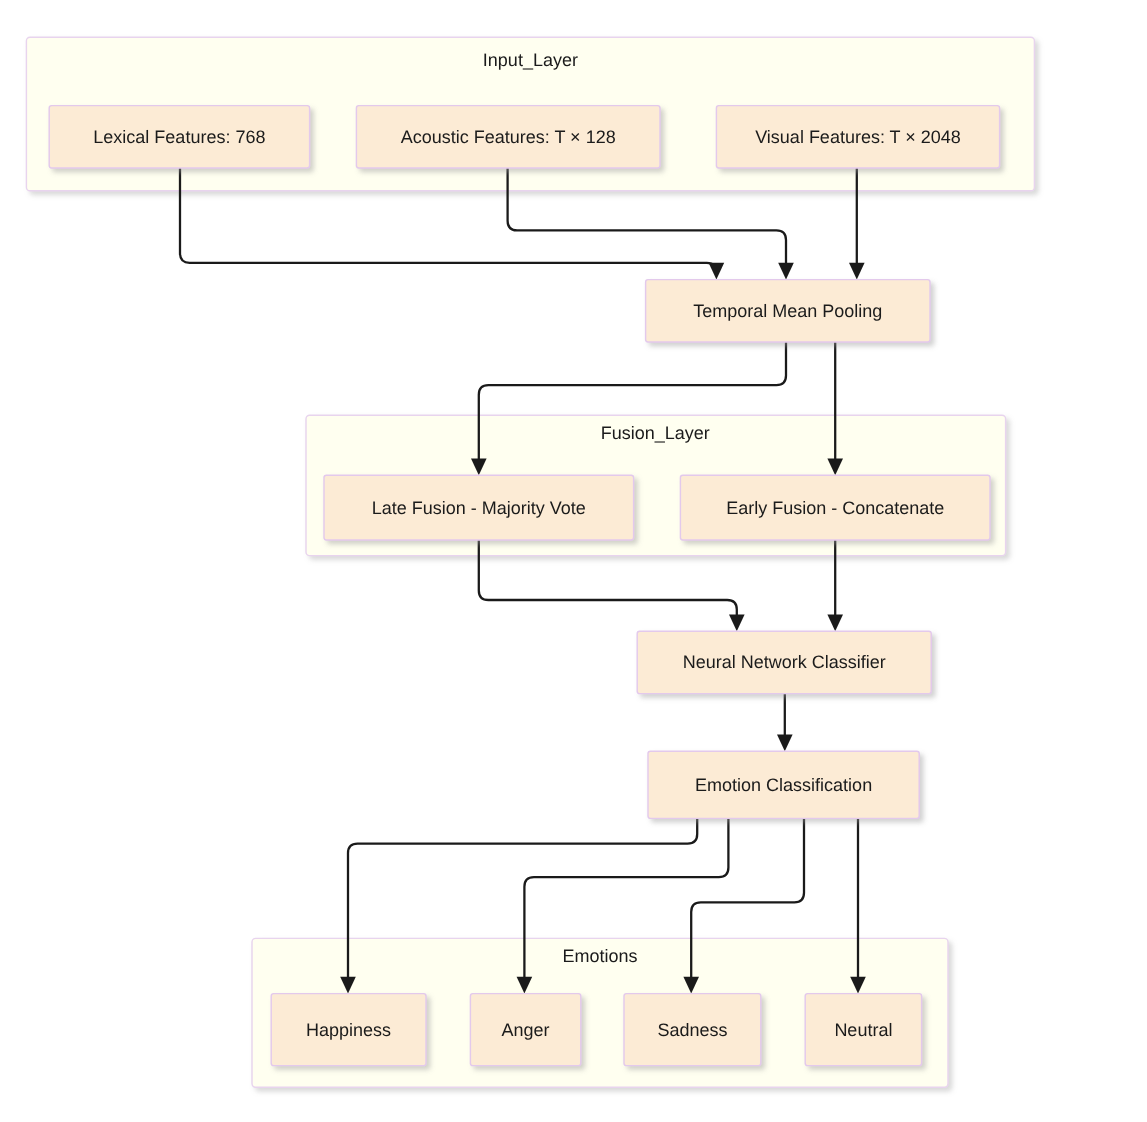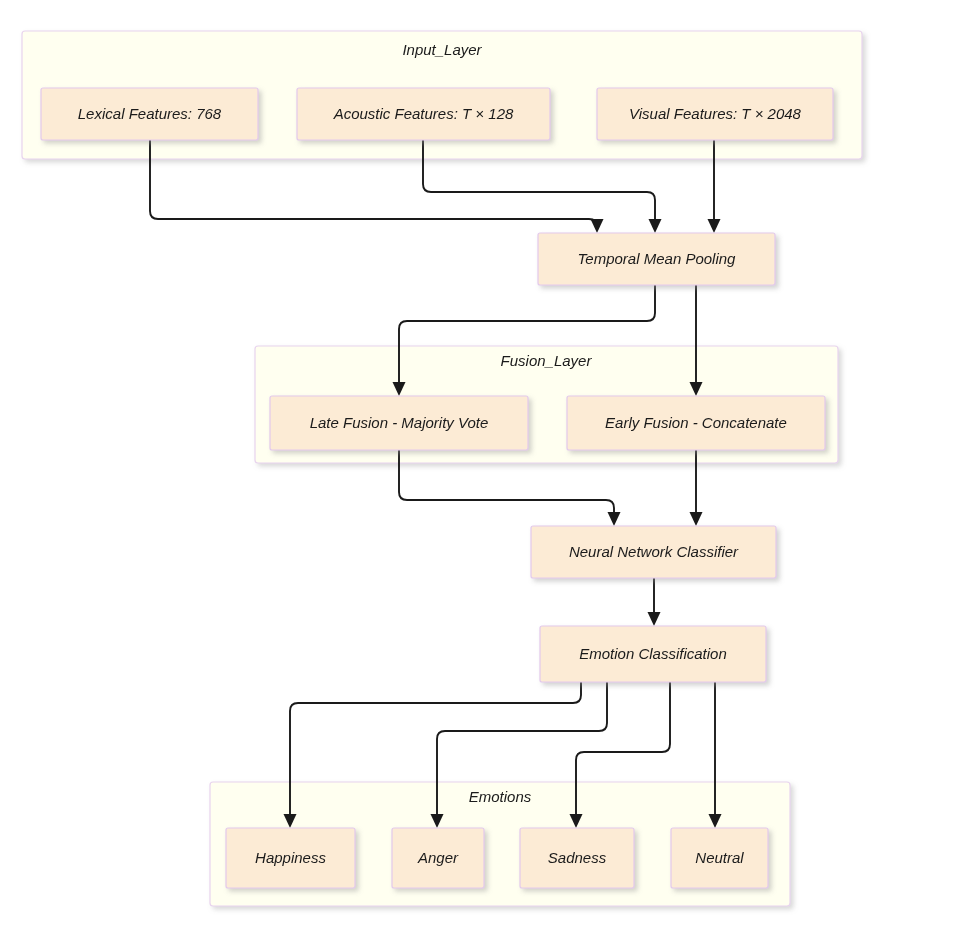--- a/index.html
+++ b/index.html
@@ -10,21 +10,20 @@
   body {
     width: 956px;
     height: 935px;
     font-family: "Liberation Sans", sans-serif;
     overflow: hidden;
   }
   #diagram-root {
     position: relative;
     width: 956px;
     height: 681px;
-    font-style: italic;
   }
   svg#flow {
     display: block;
     width: 956px;
     height: 935px;
   }
   .cluster-rect {
     fill: #FFFFF0;
     stroke: #E8D4EE;
     stroke-width: 1.2;

